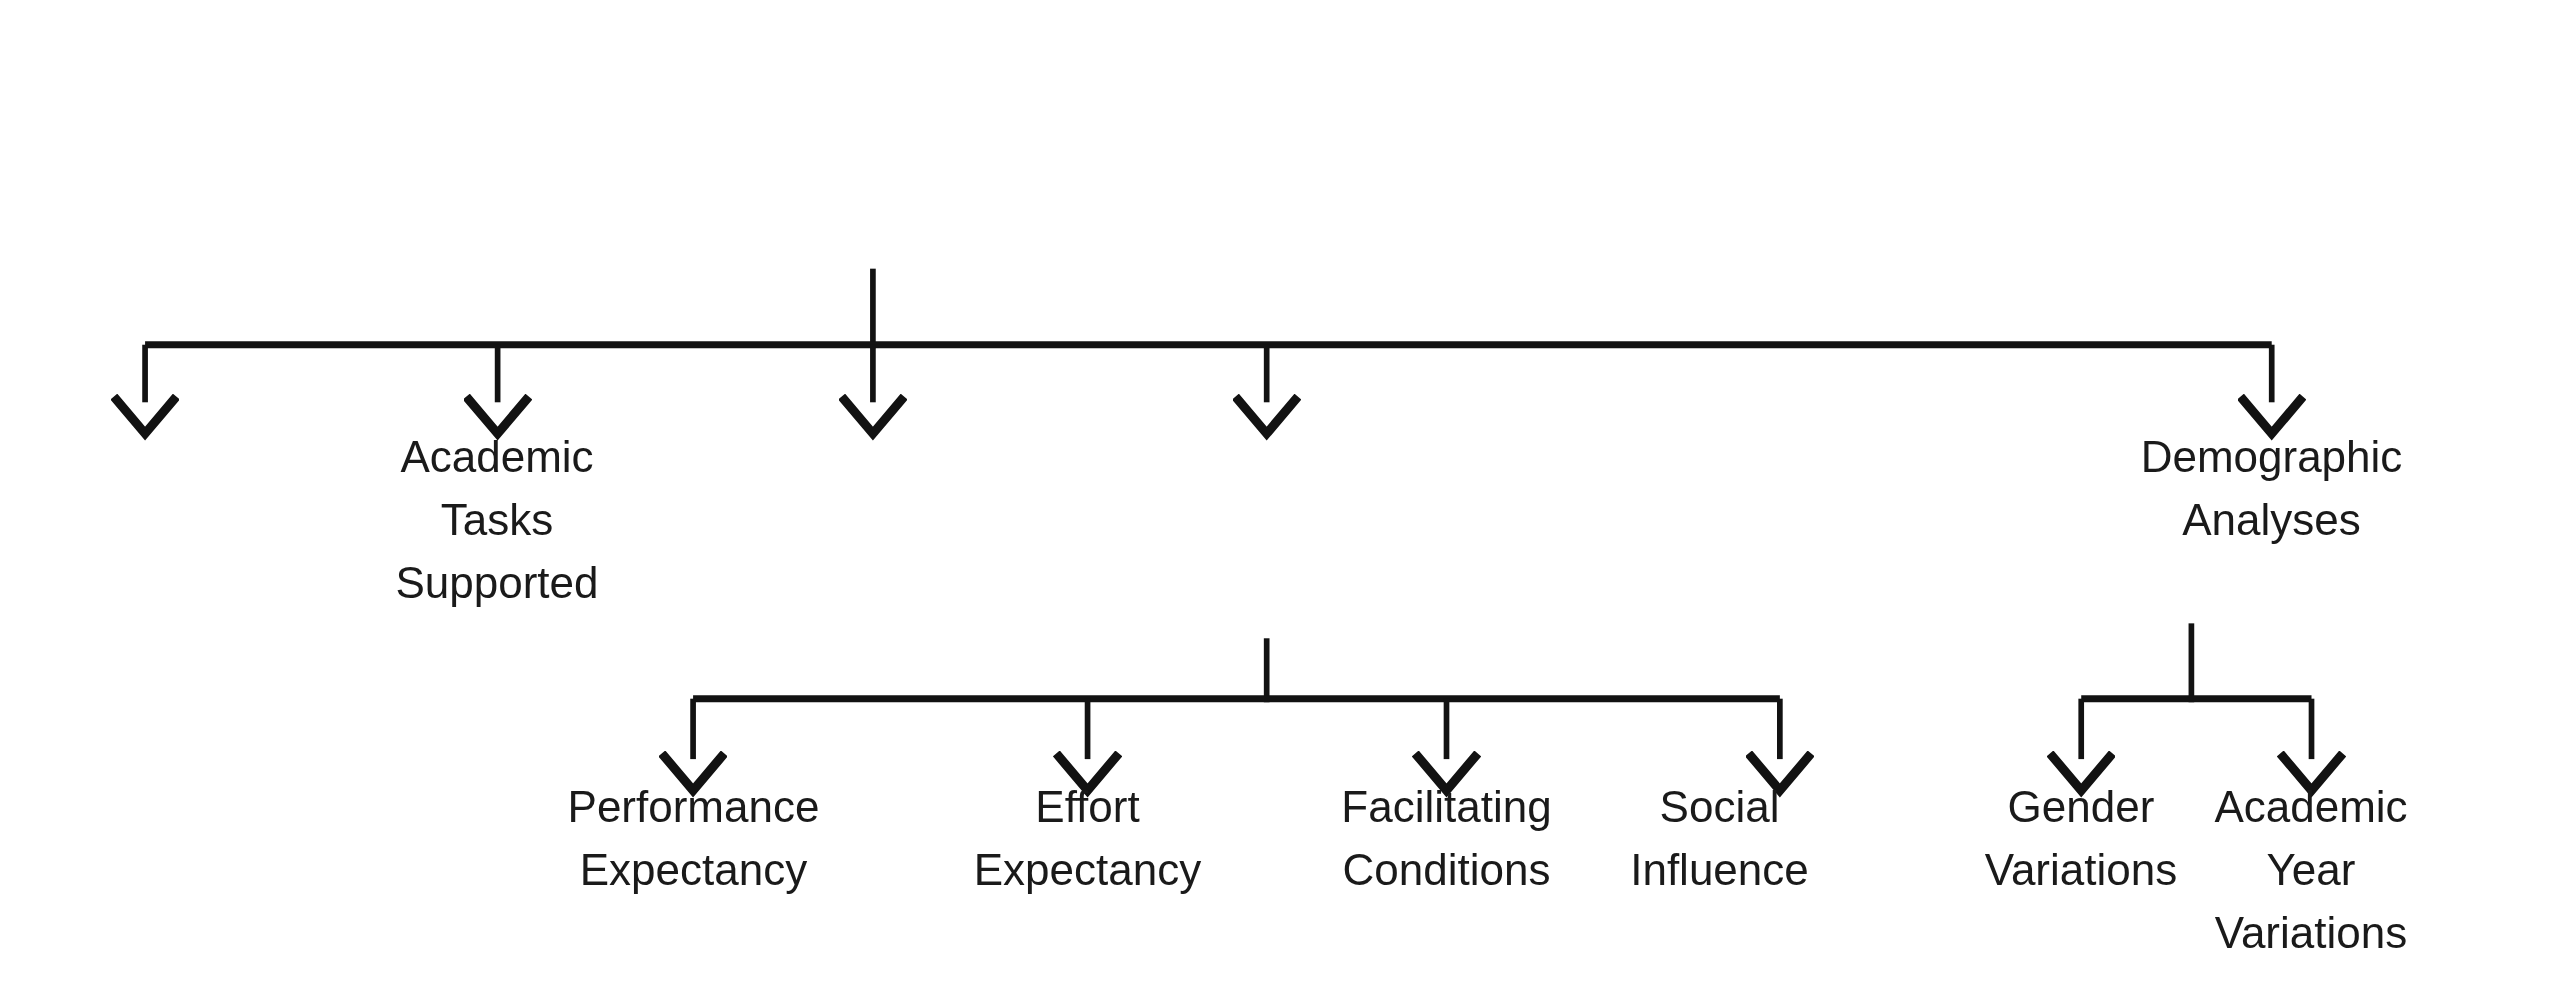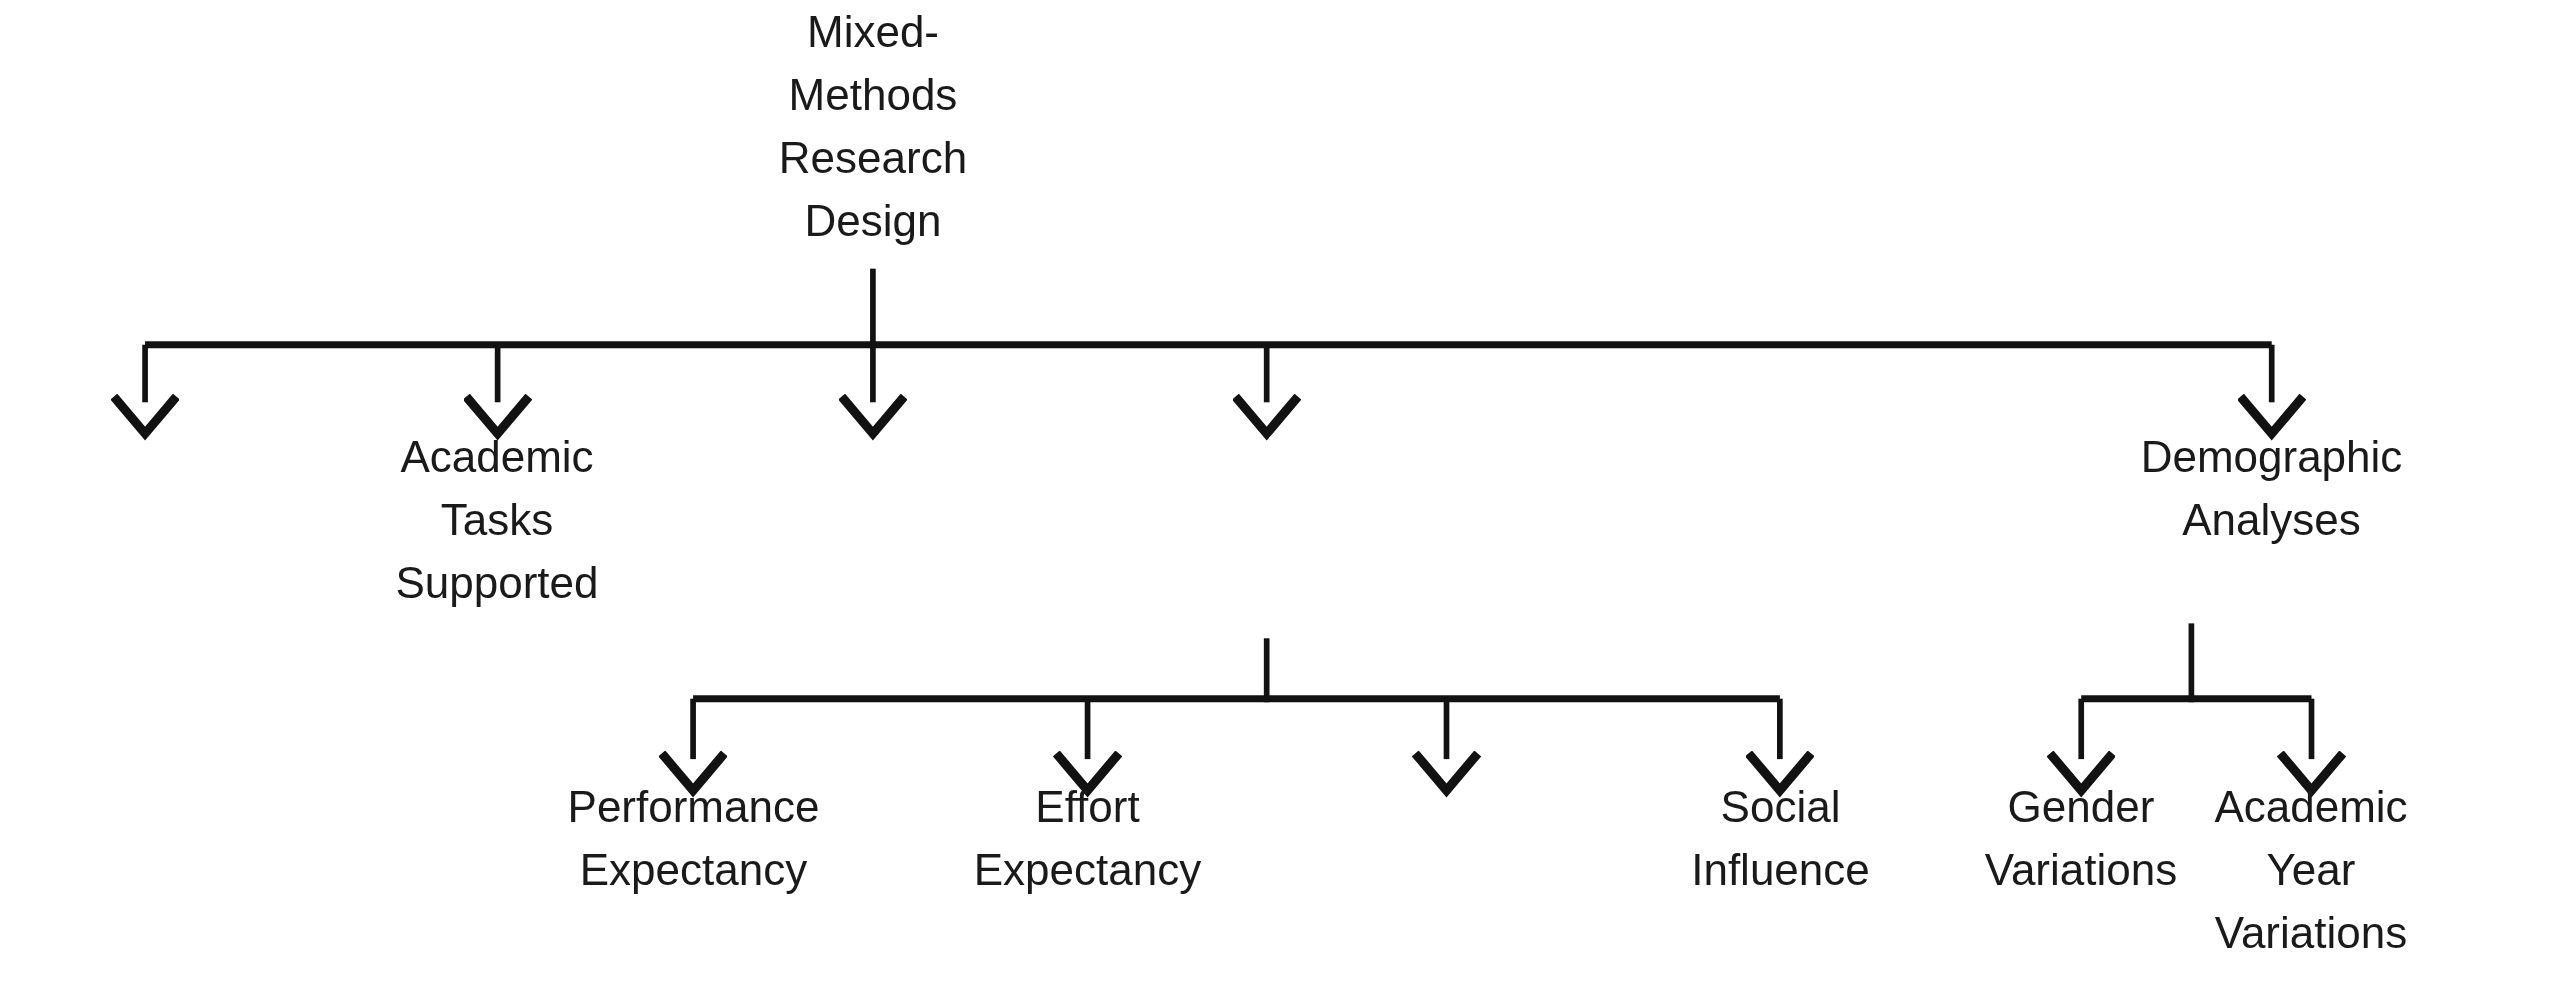--- a/index.html
+++ b/index.html
@@ -64,43 +64,41 @@
     <line x1="2035" y1="983" x2="2035" y2="1068" stroke="#121212" stroke-width="8" marker-end="url(#arrowhead)"></line>
     <line x1="2504" y1="983" x2="2504" y2="1068" stroke="#121212" stroke-width="8" marker-end="url(#arrowhead)"></line>
 
     <line x1="3083" y1="877" x2="3083" y2="988" stroke="#121212" stroke-width="8"></line>
     <line x1="2928" y1="983" x2="3252" y2="983" stroke="#121212" stroke-width="10"></line>
 
     <line x1="2928" y1="983" x2="2928" y2="1068" stroke="#121212" stroke-width="8" marker-end="url(#arrowhead)"></line>
     <line x1="3252" y1="983" x2="3252" y2="1068" stroke="#121212" stroke-width="8" marker-end="url(#arrowhead)"></line>
   </svg>
 
-  <div class="node-label" style="left:731px; top:0px; width:284px;">Mixed-
-Methods
-Research
-Design</div>
 
 
   <div class="node-label" style="left:355px; top:425px; width:284px;">Academic
 Tasks
 Supported</div>
 
 
 
   <div class="node-label" style="left:2094px; top:425px; width:355px;">Demographic
 Analyses</div>
 
   <div class="node-label" style="left:537px; top:775px; width:313px;">Performance
 Expectancy</div>
 
   <div class="node-label" style="left:931px; top:775px; width:313px;">Effort
 Expectancy</div>
 
+  <div class="node-label" style="left:1290px; top:775px; width:313px;">Facilitating
+Conditions</div>
 
-  <div class="node-label" style="left:1624px; top:775px; width:313px;">Social
+  <div class="node-label" style="left:1563px; top:775px; width:313px;">Social
 Influence</div>
 
   <div class="node-label" style="left:1939px; top:775px; width:284px;">Gender
 Variations</div>
 
   <div class="node-label" style="left:2169px; top:775px; width:284px;">Academic
 Year
 Variations</div>
 
 </div>

